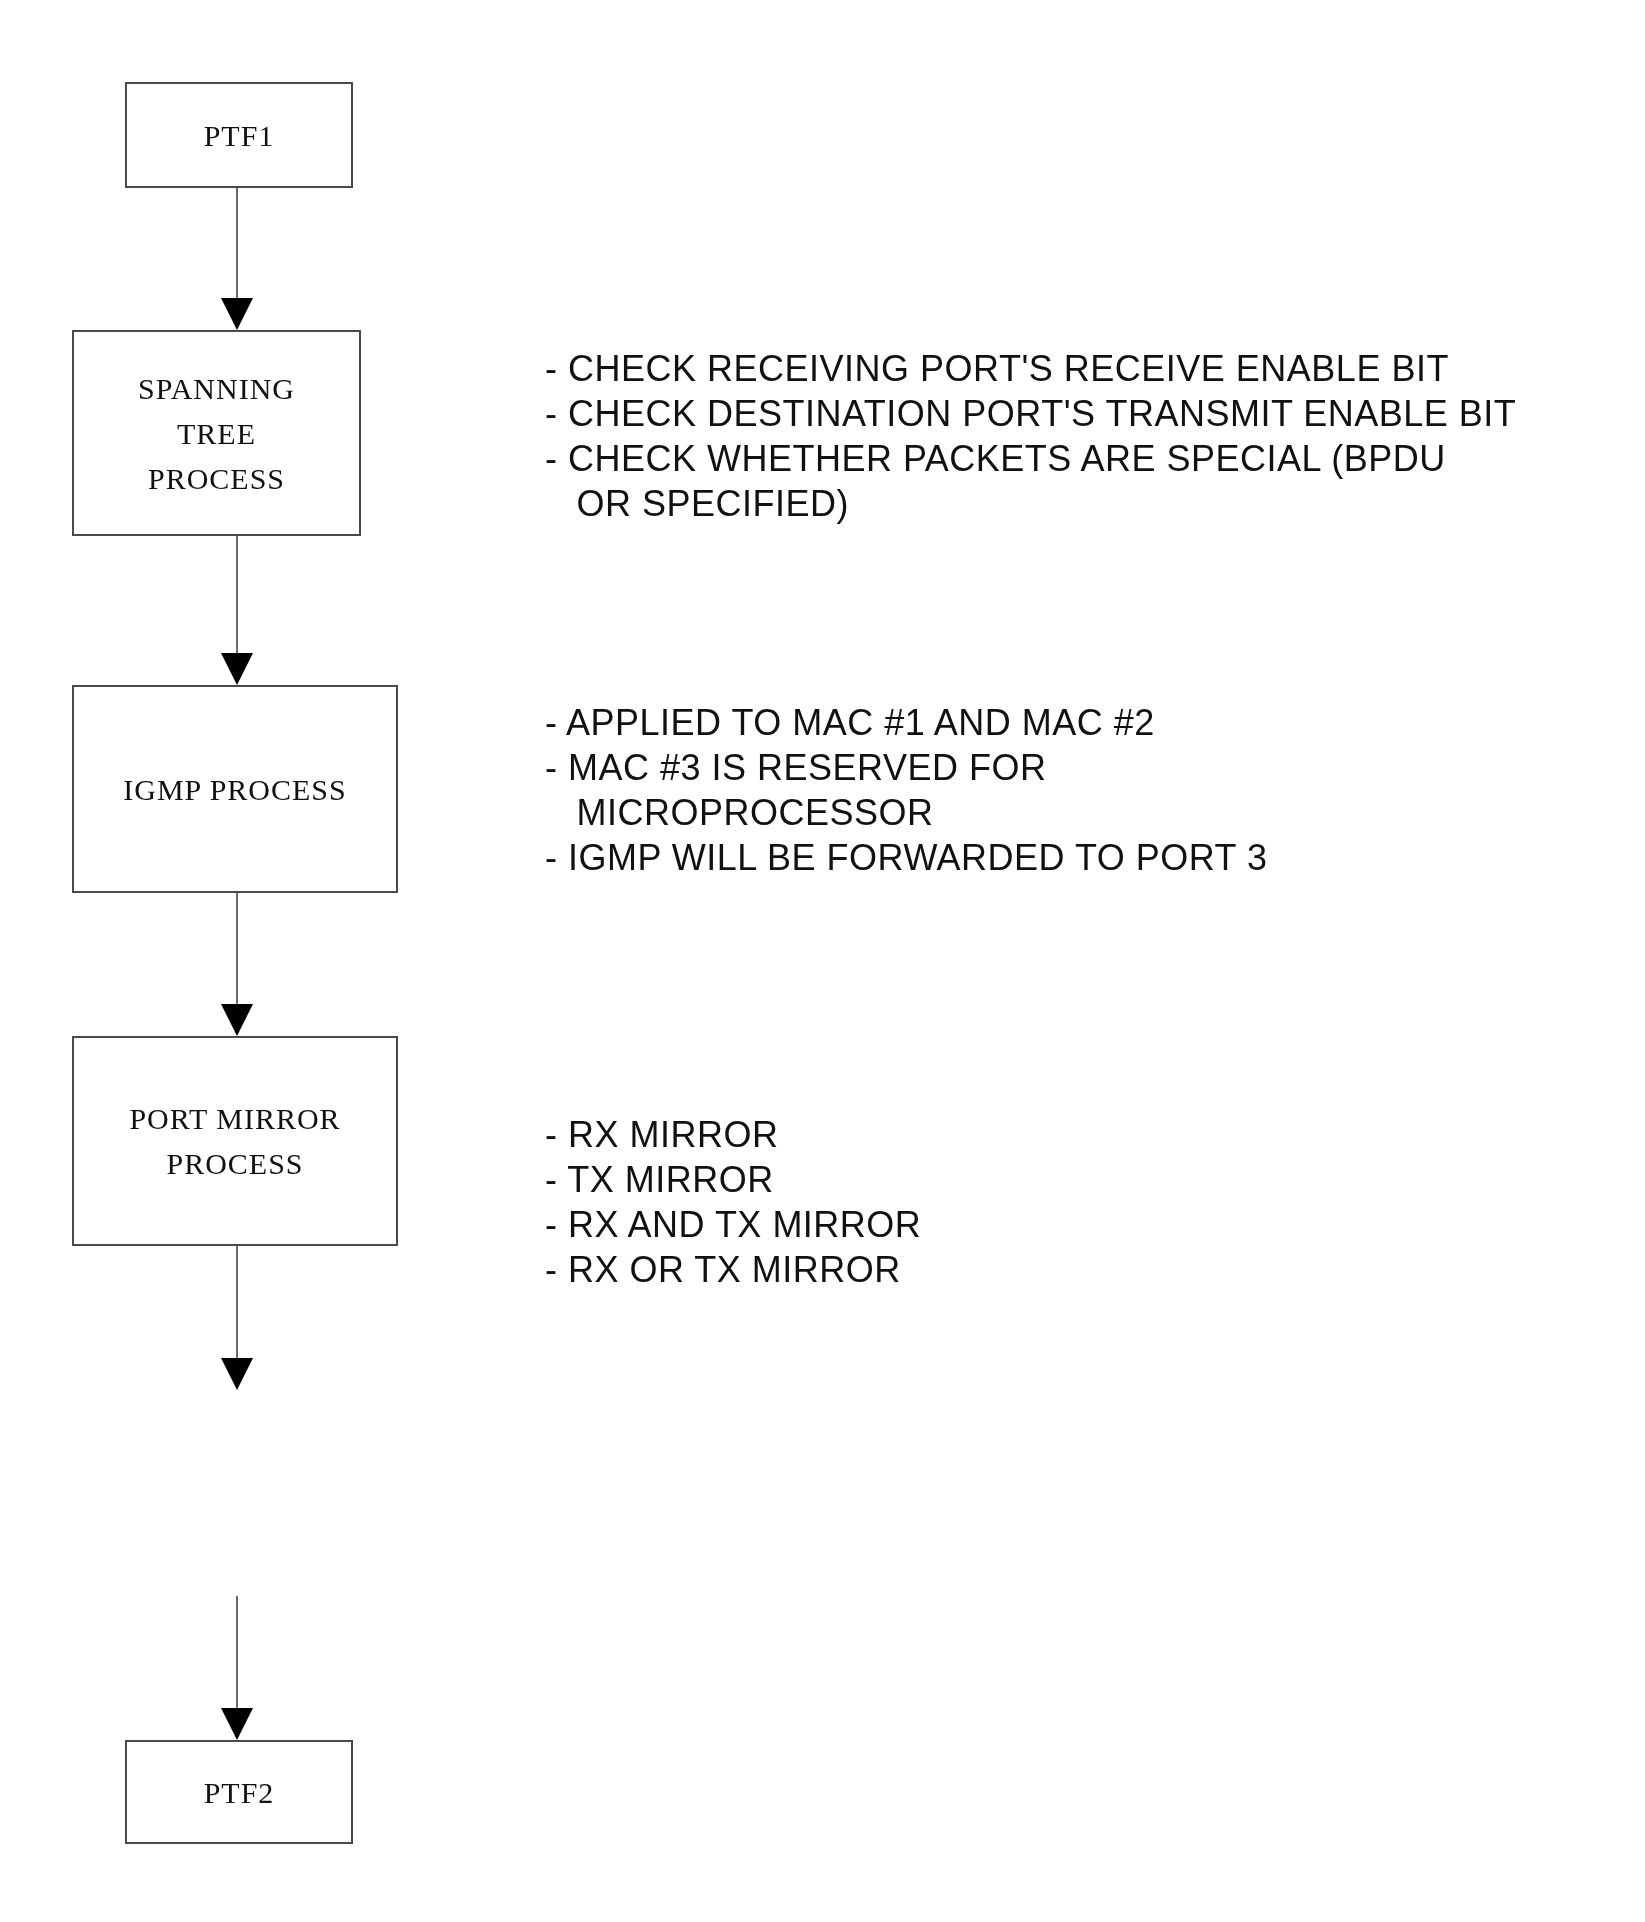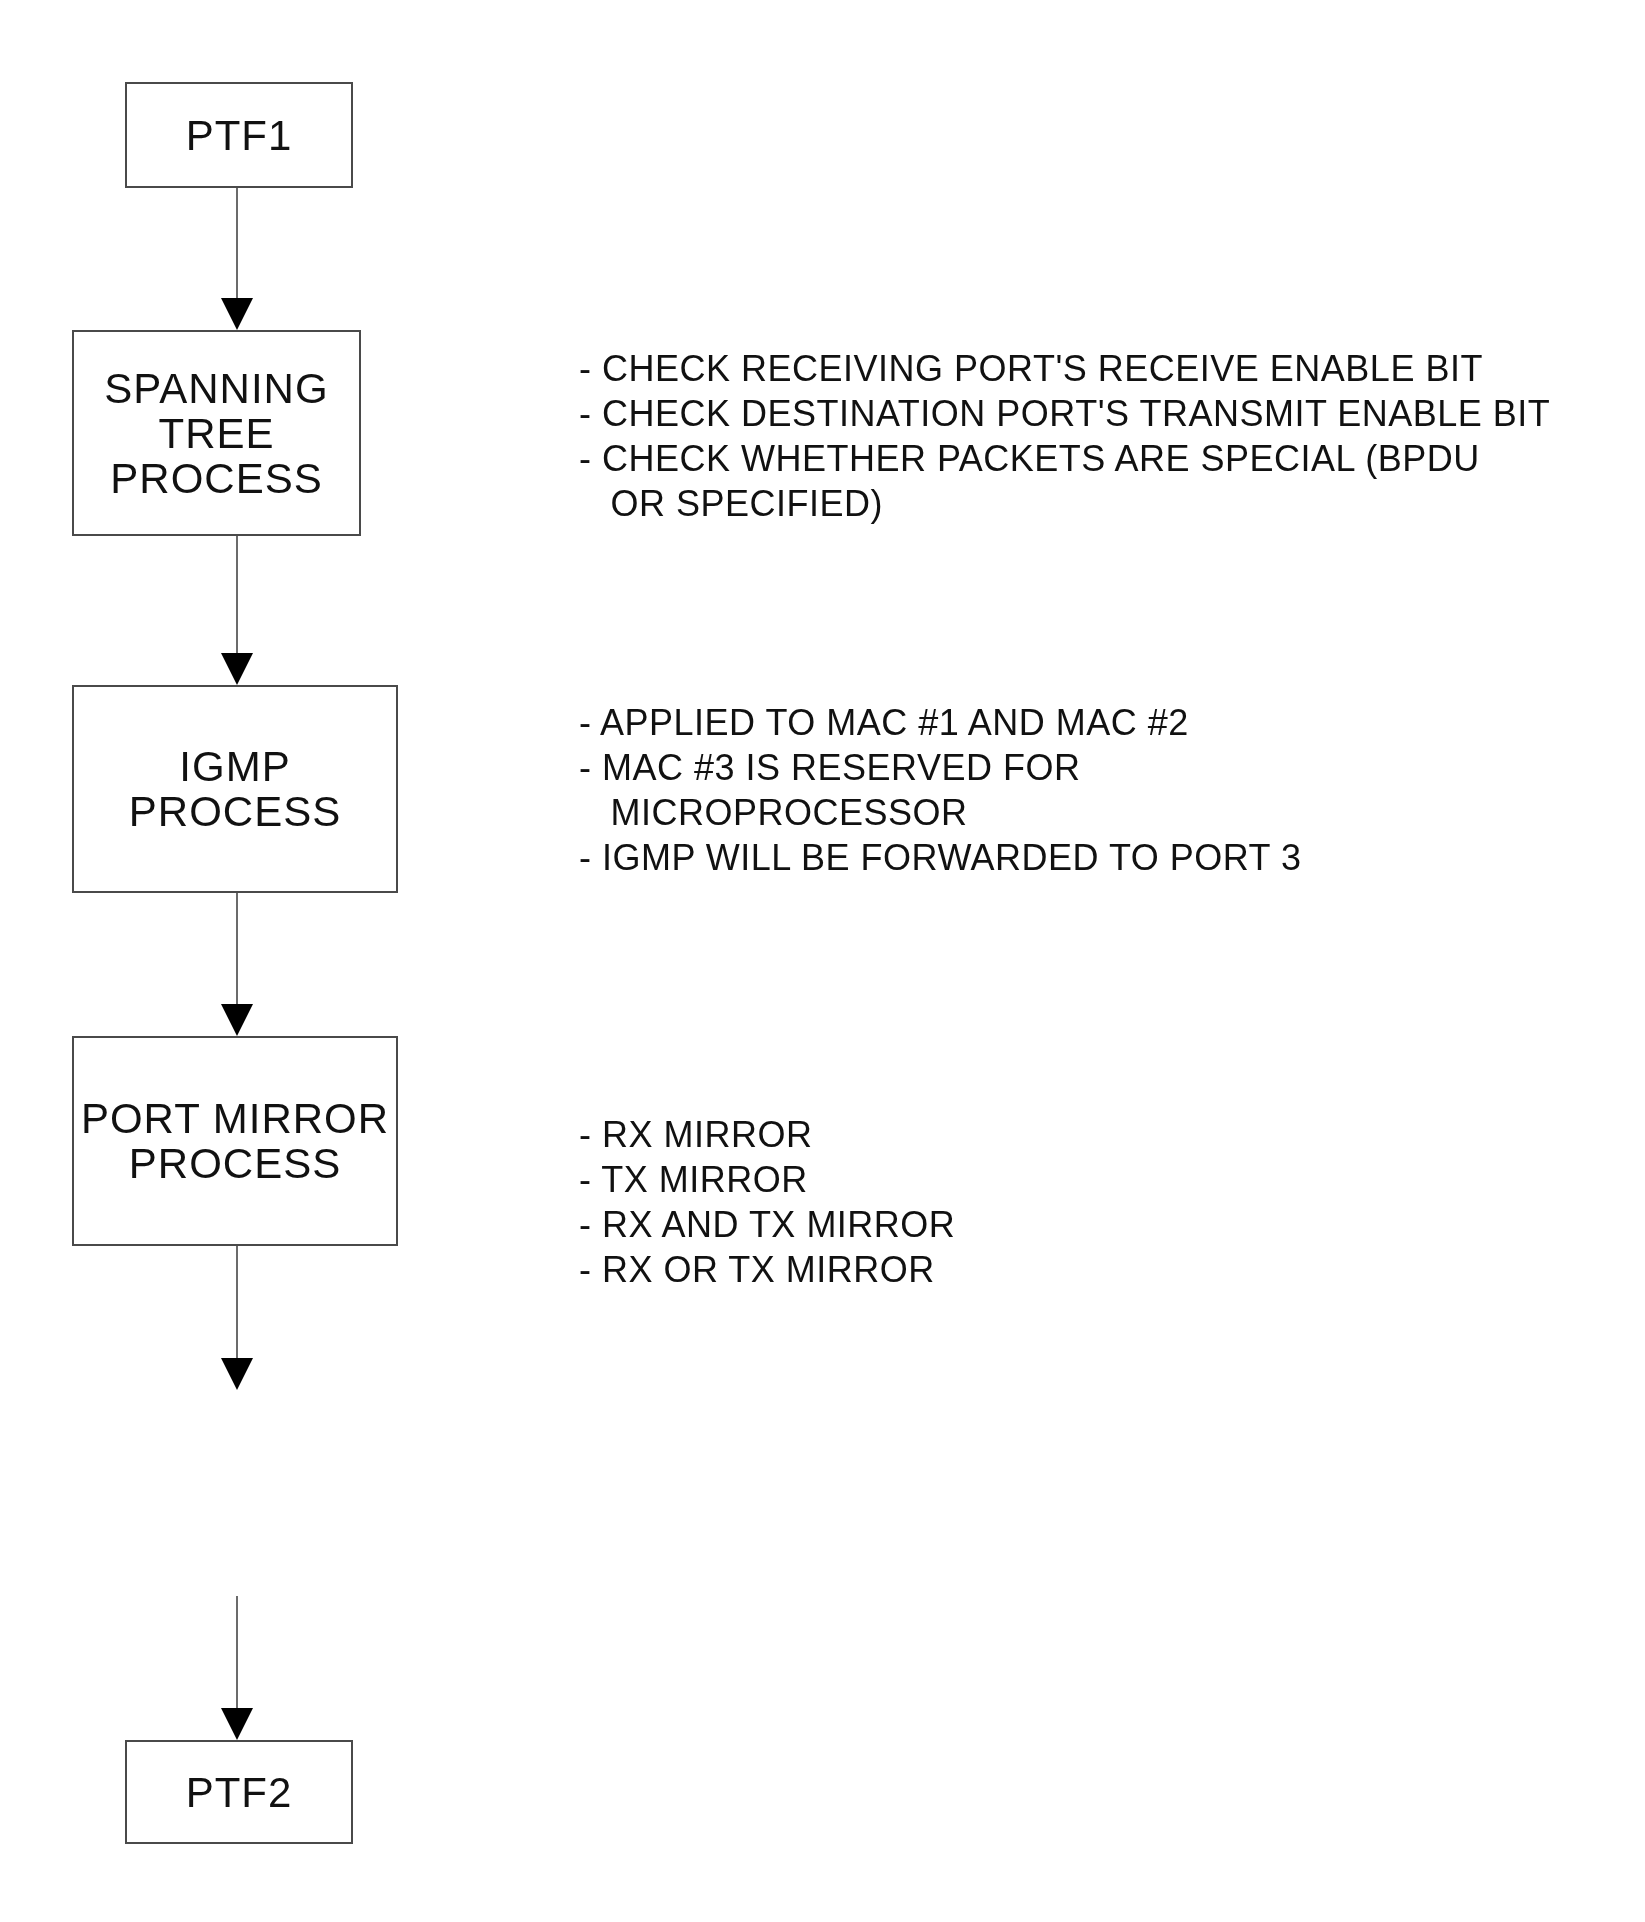--- a/index.html
+++ b/index.html
@@ -20,24 +20,25 @@
     position: absolute;
     border: 2px solid #4a4a4a;
     background: #ffffff;
     display: flex;
     align-items: center;
     justify-content: center;
     text-align: center;
     box-sizing: border-box;
   }
   .node-label {
-    font-size: 42px;
+    font-size: 30px;
     line-height: 45px;
     white-space: pre-line;
     letter-spacing: 1px;
+    font-family: Liberation Serif, serif;
   }
   .arrow {
     position: absolute;
     width: 32px;
     display: flex;
     flex-direction: column;
     align-items: center;
   }
   .arrow-shaft {
     width: 2px;
@@ -52,21 +53,20 @@
     border-top: 32px solid #000000;
   }
   .ann {
     position: absolute;
     font-size: 36px;
     line-height: 45px;
     letter-spacing: 0.5px;
   }
   .ann-line {
     white-space: pre-wrap;
-    margin-left: 34px;
   }
 </style>
 </head>
 <body>
 
 <div class="canvas">
 
   <div class="node" style="left:125px; top:82px; width:228px; height:106px;">
     <span class="node-label">PTF1</span>
   </div>

